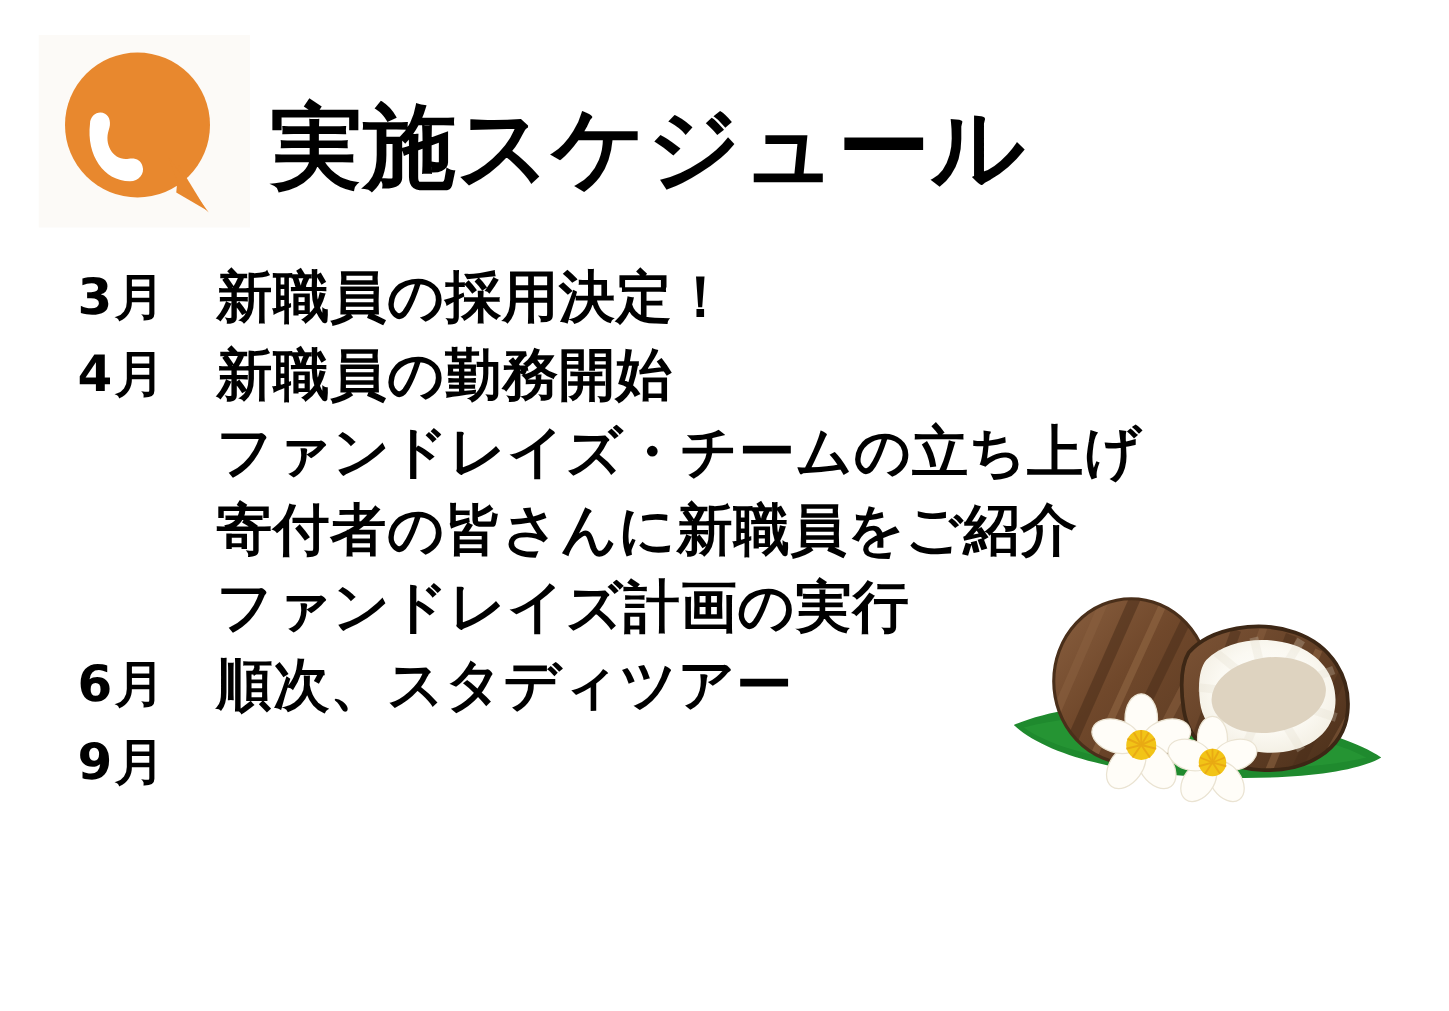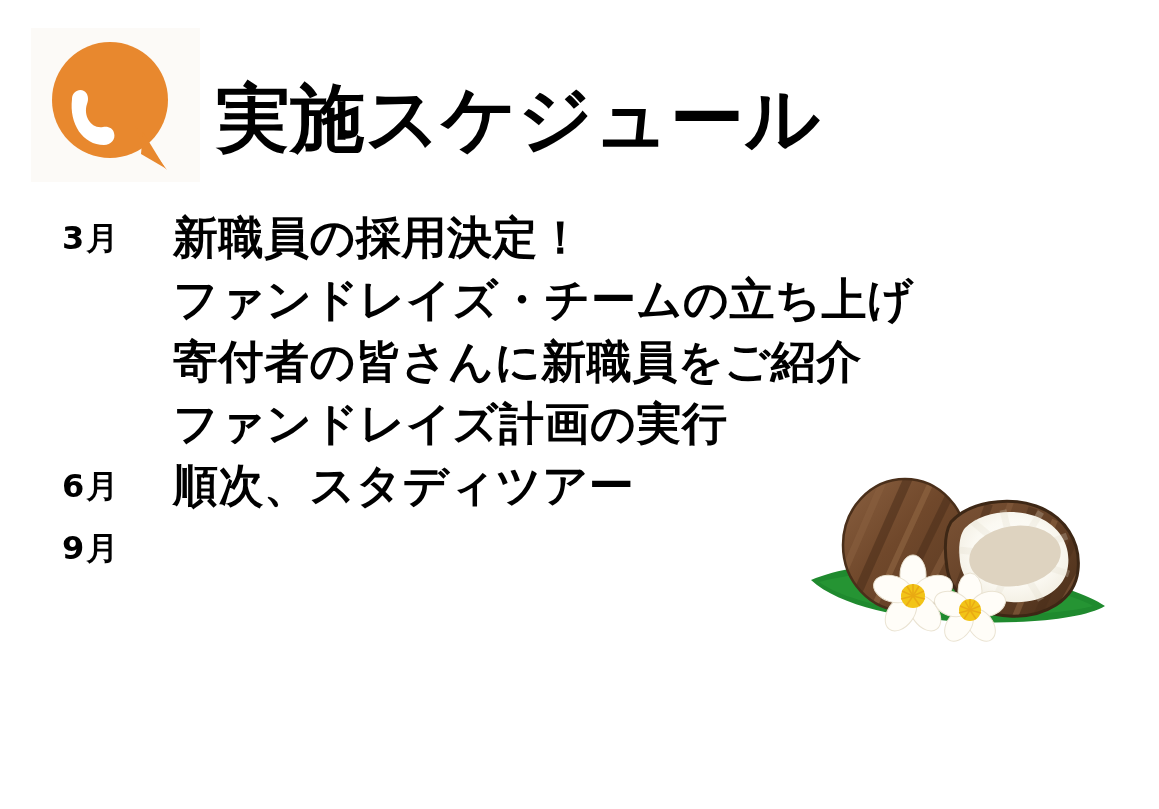--- a/index.html
+++ b/index.html
@@ -80,21 +80,21 @@
     height: 62px;
     line-height: 62px;
     white-space: nowrap;
   }
 
   .month {
     position: absolute;
     left: 62px;
     top: 0;
     width: 104px;
-    font-size: 32px;
+    font-size: 40px;
     font-weight: 700;
     line-height: 62px;
     letter-spacing: 2px;
     color: #000000;
   }
 
   .desc {
     position: absolute;
     left: 173px;
     top: 0;
@@ -147,20 +147,24 @@
     <div class="slide-title">実施スケジュール</div>
   </div>
 
   <div class="schedule">
 
     <div class="sched-row">
       <span class="month">3月</span>
       <span class="desc">新職員の採用決定！</span>
     </div>
 
+    <div class="sched-row">
+      <span class="month">4月</span>
+      <span class="desc">新職員の勤務開始</span>
+    </div>
 
     <div class="sched-row">
       <span class="month"></span>
       <span class="desc">ファンドレイズ・チームの立ち上げ</span>
     </div>
 
     <div class="sched-row">
       <span class="month"></span>
       <span class="desc">寄付者の皆さんに新職員をご紹介</span>
     </div>

